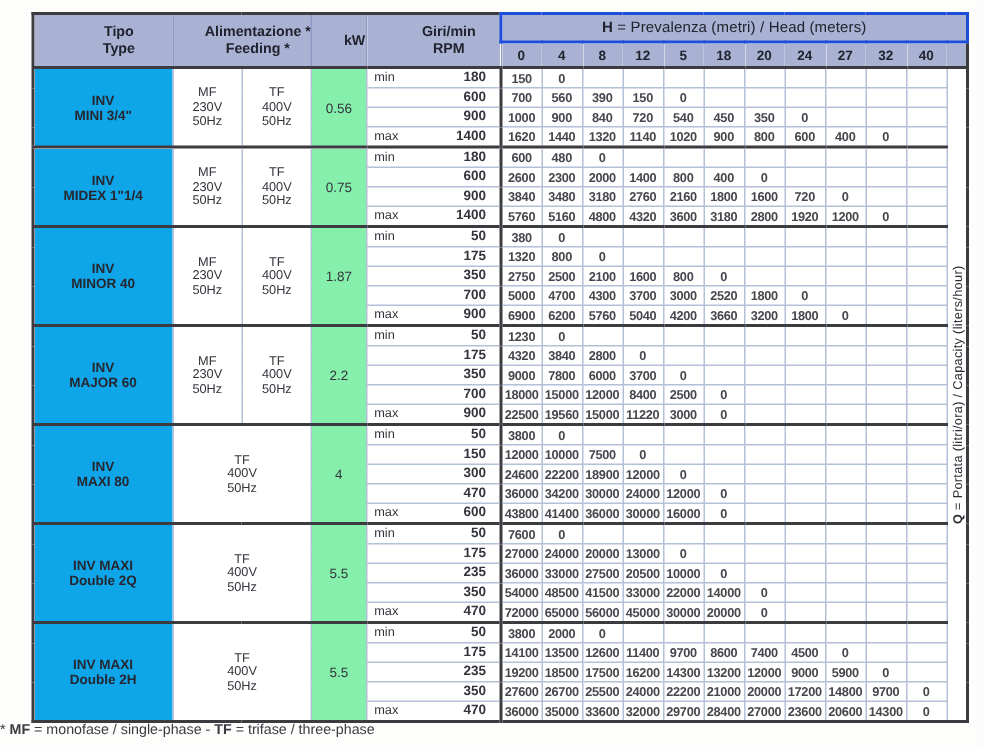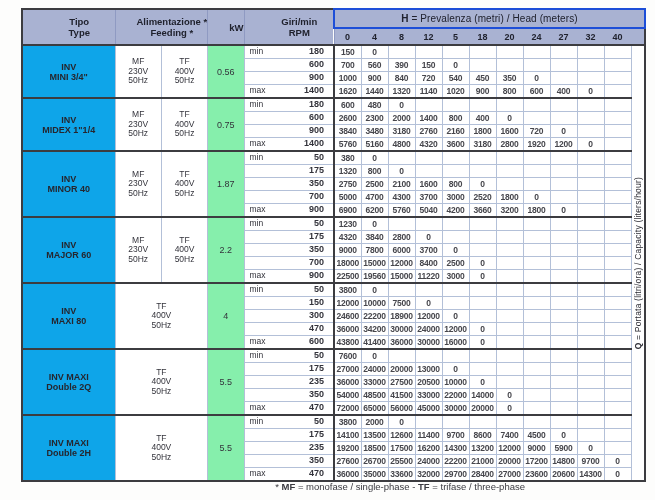--- a/index.html
+++ b/index.html
@@ -21,21 +21,21 @@
   .kw-cell{background:#86efac;font-size:9px;color:#33333b;}
   .rpm-cell{background:#fff;border-right:2px solid #3c3c40;}
   .rpm-cell .inner{display:flex;align-items:flex-start;height:100%;}
   .rpm-cell .pf{font-size:8.5px;color:#33333b;padding-left:5px;width:24px;text-align:left;}
   .rpm-cell .rv{flex:1;text-align:right;padding-right:9px;font-size:9px;font-weight:bold;color:#33333b;}
   .val-cell{background:#fff;font-weight:bold;letter-spacing:-0.2px;color:#46464c;}
   .gs td{border-top:2px solid #3c3c40;}
   .q-cell{background:#fff;vertical-align:middle;text-align:center;}
   .qlabel{writing-mode:vertical-rl;transform:rotate(180deg);margin:0 auto;font-size:8.5px;color:#2b2b33;letter-spacing:0.2px;}
   .qlabel b{font-weight:bold;}
-  .footnote{position:absolute;left:0;top:481px;width:525px;text-align:right;font-size:9.5px;color:#3a3a40;}
+  .footnote{position:absolute;left:0;top:481px;width:525px;text-align:left;font-size:9.5px;color:#3a3a40;}
   .footnote b{font-weight:bold;}
 </style>
 </head>
 <body>
 
 <div class="page">
   <table>
     <colgroup>
       <col style="width:93px">
         <col style="width:45px">

